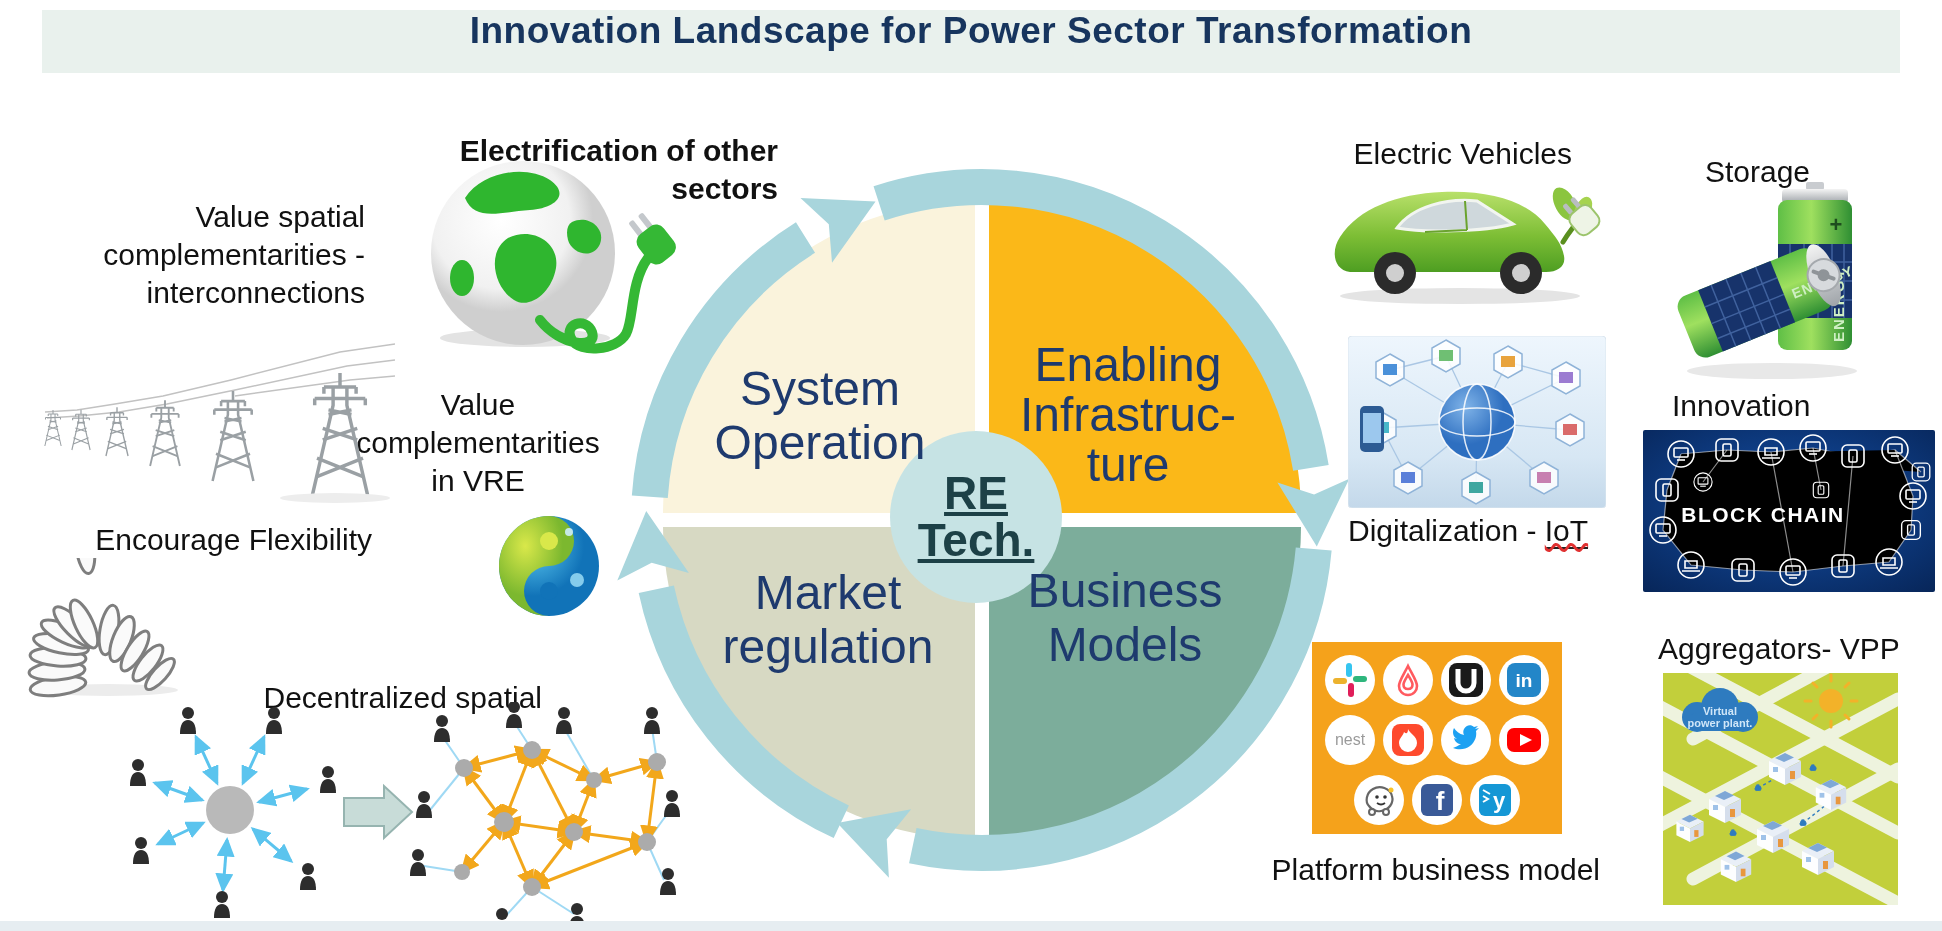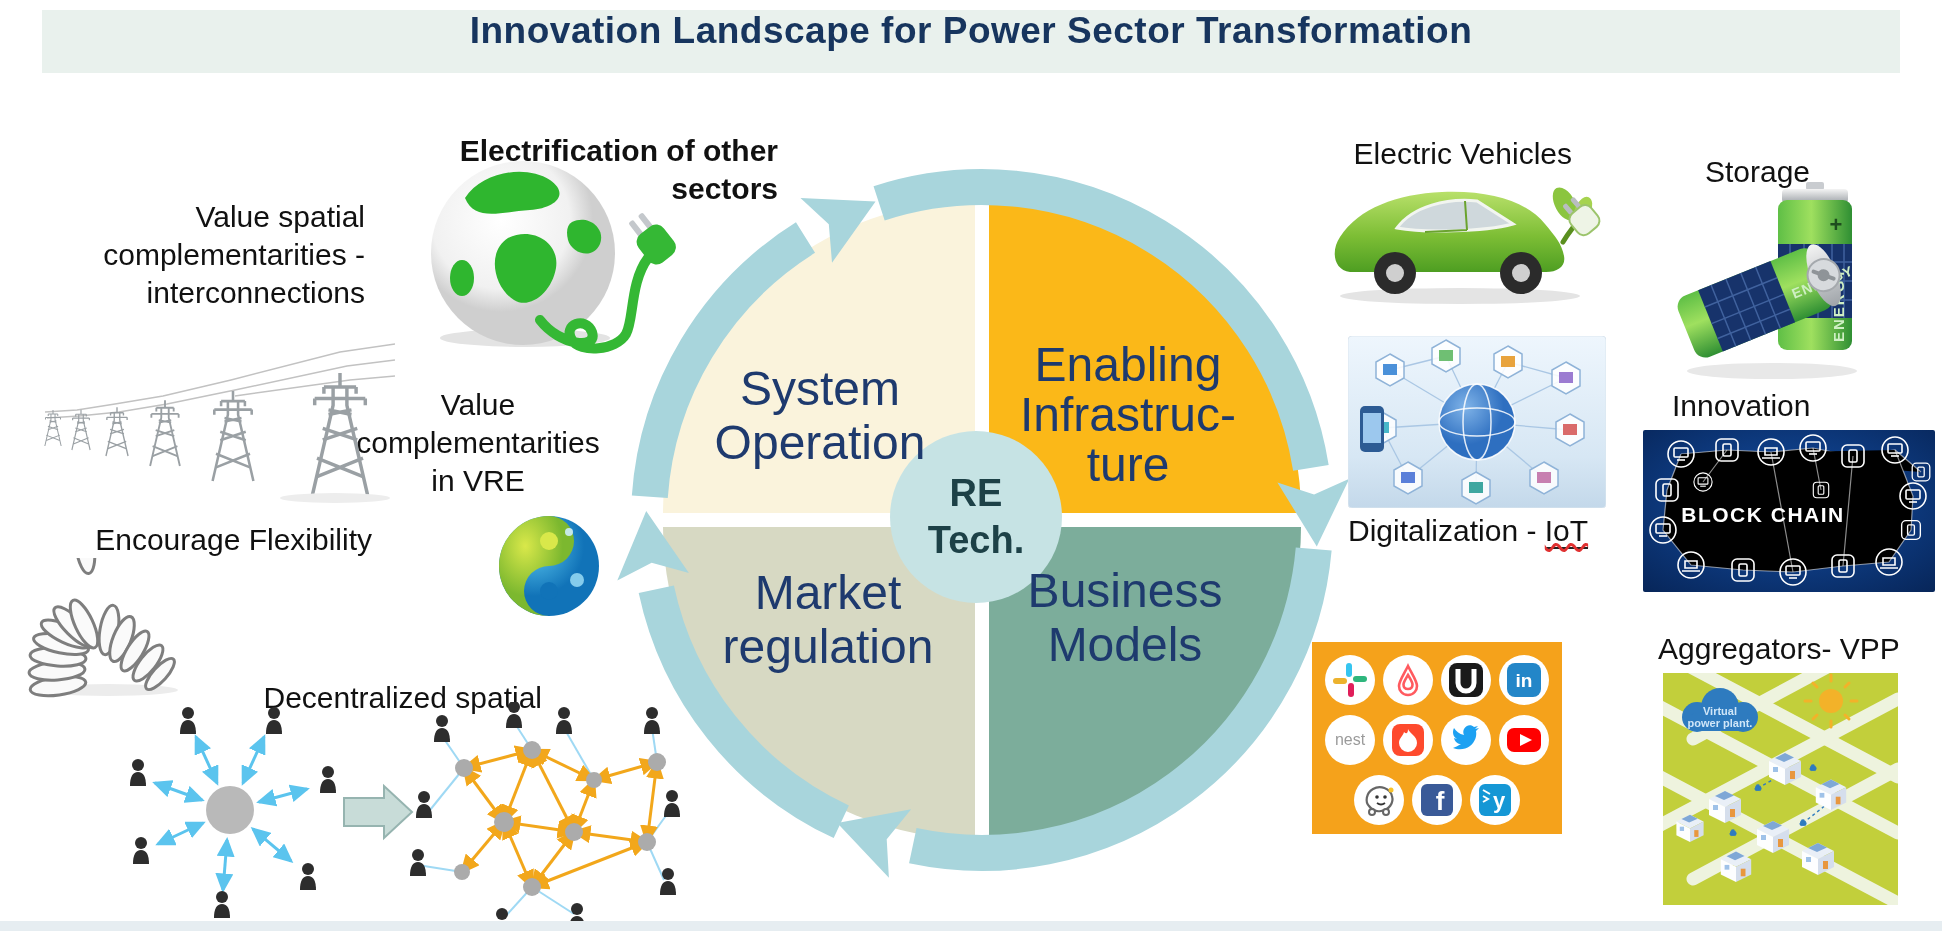--- a/index.html
+++ b/index.html
@@ -11,21 +11,21 @@
   body{font-family:"Liberation Sans", sans-serif;}
   .canvas{position:relative;width:1942px;height:931px;background:#fff;overflow:hidden;}
   .titlebar{position:absolute;left:42px;top:10px;width:1858px;height:63px;background:var(--title_bg);
             display:flex;align-items:flex-start;justify-content:center;}
   .titlebar h1{margin:0;font-size:37px;font-weight:bold;color:var(--title_navy);letter-spacing:.5px;}
   .footerstrip{position:absolute;left:0;bottom:0;width:1942px;height:10px;background:var(--footer_strip);}
   .lbl{position:absolute;color:var(--label_black);font-size:30px;line-height:38px;white-space:pre-line;}
   .lbl.r{text-align:right;} .lbl.c{text-align:right;}
   .qlbl{position:absolute;color:var(--navy);font-size:48px;line-height:54px;text-align:center;white-space:pre-line;}
   .qlbl.tri{line-height:50px;}
-  .clbl{position:absolute;color:#1D4147;font-size:38px;line-height:47px;font-weight:bold;text-align:center;white-space:pre-line;}
+  .clbl{position:absolute;color:#1D4147;font-size:46px;line-height:47px;font-weight:bold;text-align:center;white-space:pre-line;text-decoration:underline;}
   .abs{position:absolute;}
   .iot-u{border-bottom:2px solid #222;text-decoration:underline wavy #e03131;text-decoration-skip-ink:none;}
   svg{display:block;}
 </style>
 </head>
 <body>
 
 <div class="canvas">
 
   <div class="titlebar">
@@ -72,20 +72,21 @@
 interconnections</div>
   <div class="lbl r" style="left:328px;top:386px;width:300px;text-align:center;">Value
 complementarities
 in VRE</div>
   <div class="lbl c" style="left:42px;top:521px;width:330px;">Encourage Flexibility</div>
   <div class="lbl c" style="left:222px;top:679px;width:320px;">Decentralized spatial</div>
   <div class="lbl c" style="left:1322px;top:135px;width:250px;">Electric Vehicles</div>
   <div class="lbl c" style="left:1680px;top:135px;width:130px;margin-top:18px;">Storage</div>
   <div class="lbl" style="left:1348px;top:512px;width:300px;"><span>Digitalization - </span><span class="iot-u">IoT</span></div>
   <div class="lbl" style="left:1672px;top:387px;width:200px;">Innovation</div>
+  <div class="lbl c" style="left:1220px;top:851px;width:380px;">Platform business model</div>
   <div class="lbl" style="left:1658px;top:630px;width:290px;">Aggregators- VPP</div>
 
   <svg class="abs" style="left:420px;top:150px;" width="270" height="205" viewBox="0 0 270 205">
     <defs>
       <radialGradient id="gl" cx="38%" cy="32%">
           <stop offset="0%" stop-color="#ffffff"></stop>
           <stop offset="75%" stop-color="#f1f1f1"></stop>
           <stop offset="100%" stop-color="#cfcfcf"></stop>
         </radialGradient>
     </defs>

